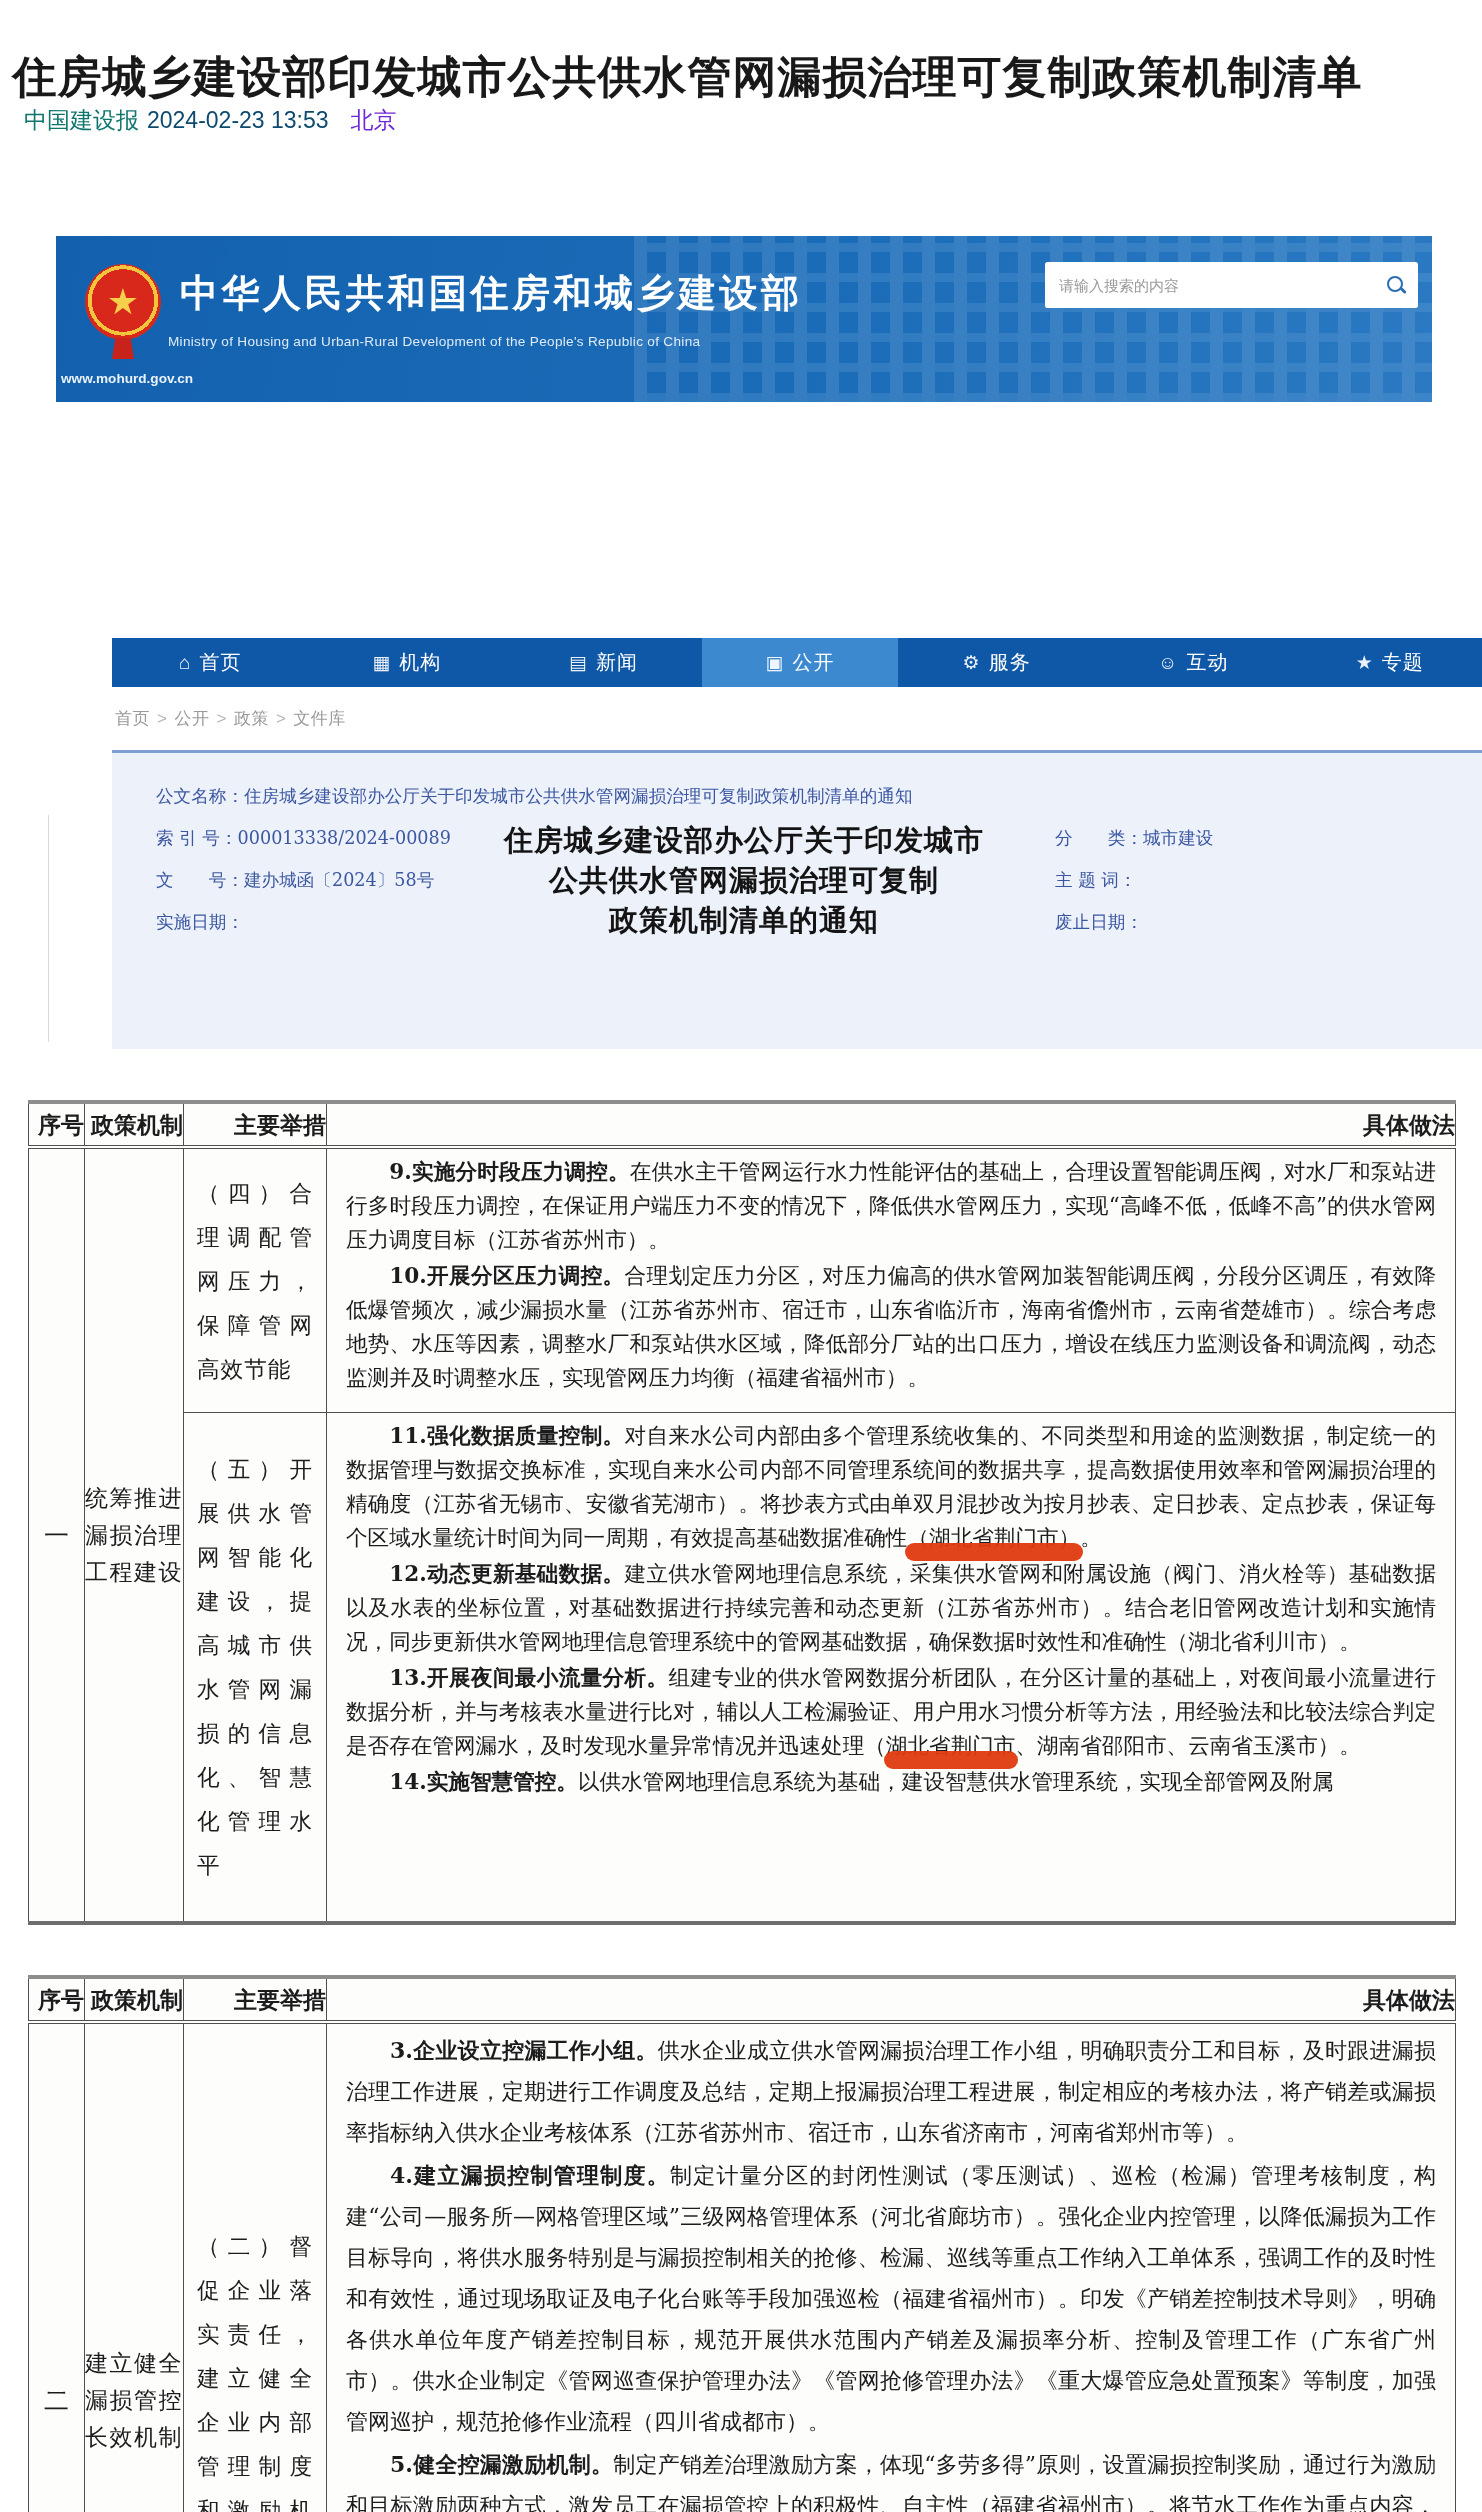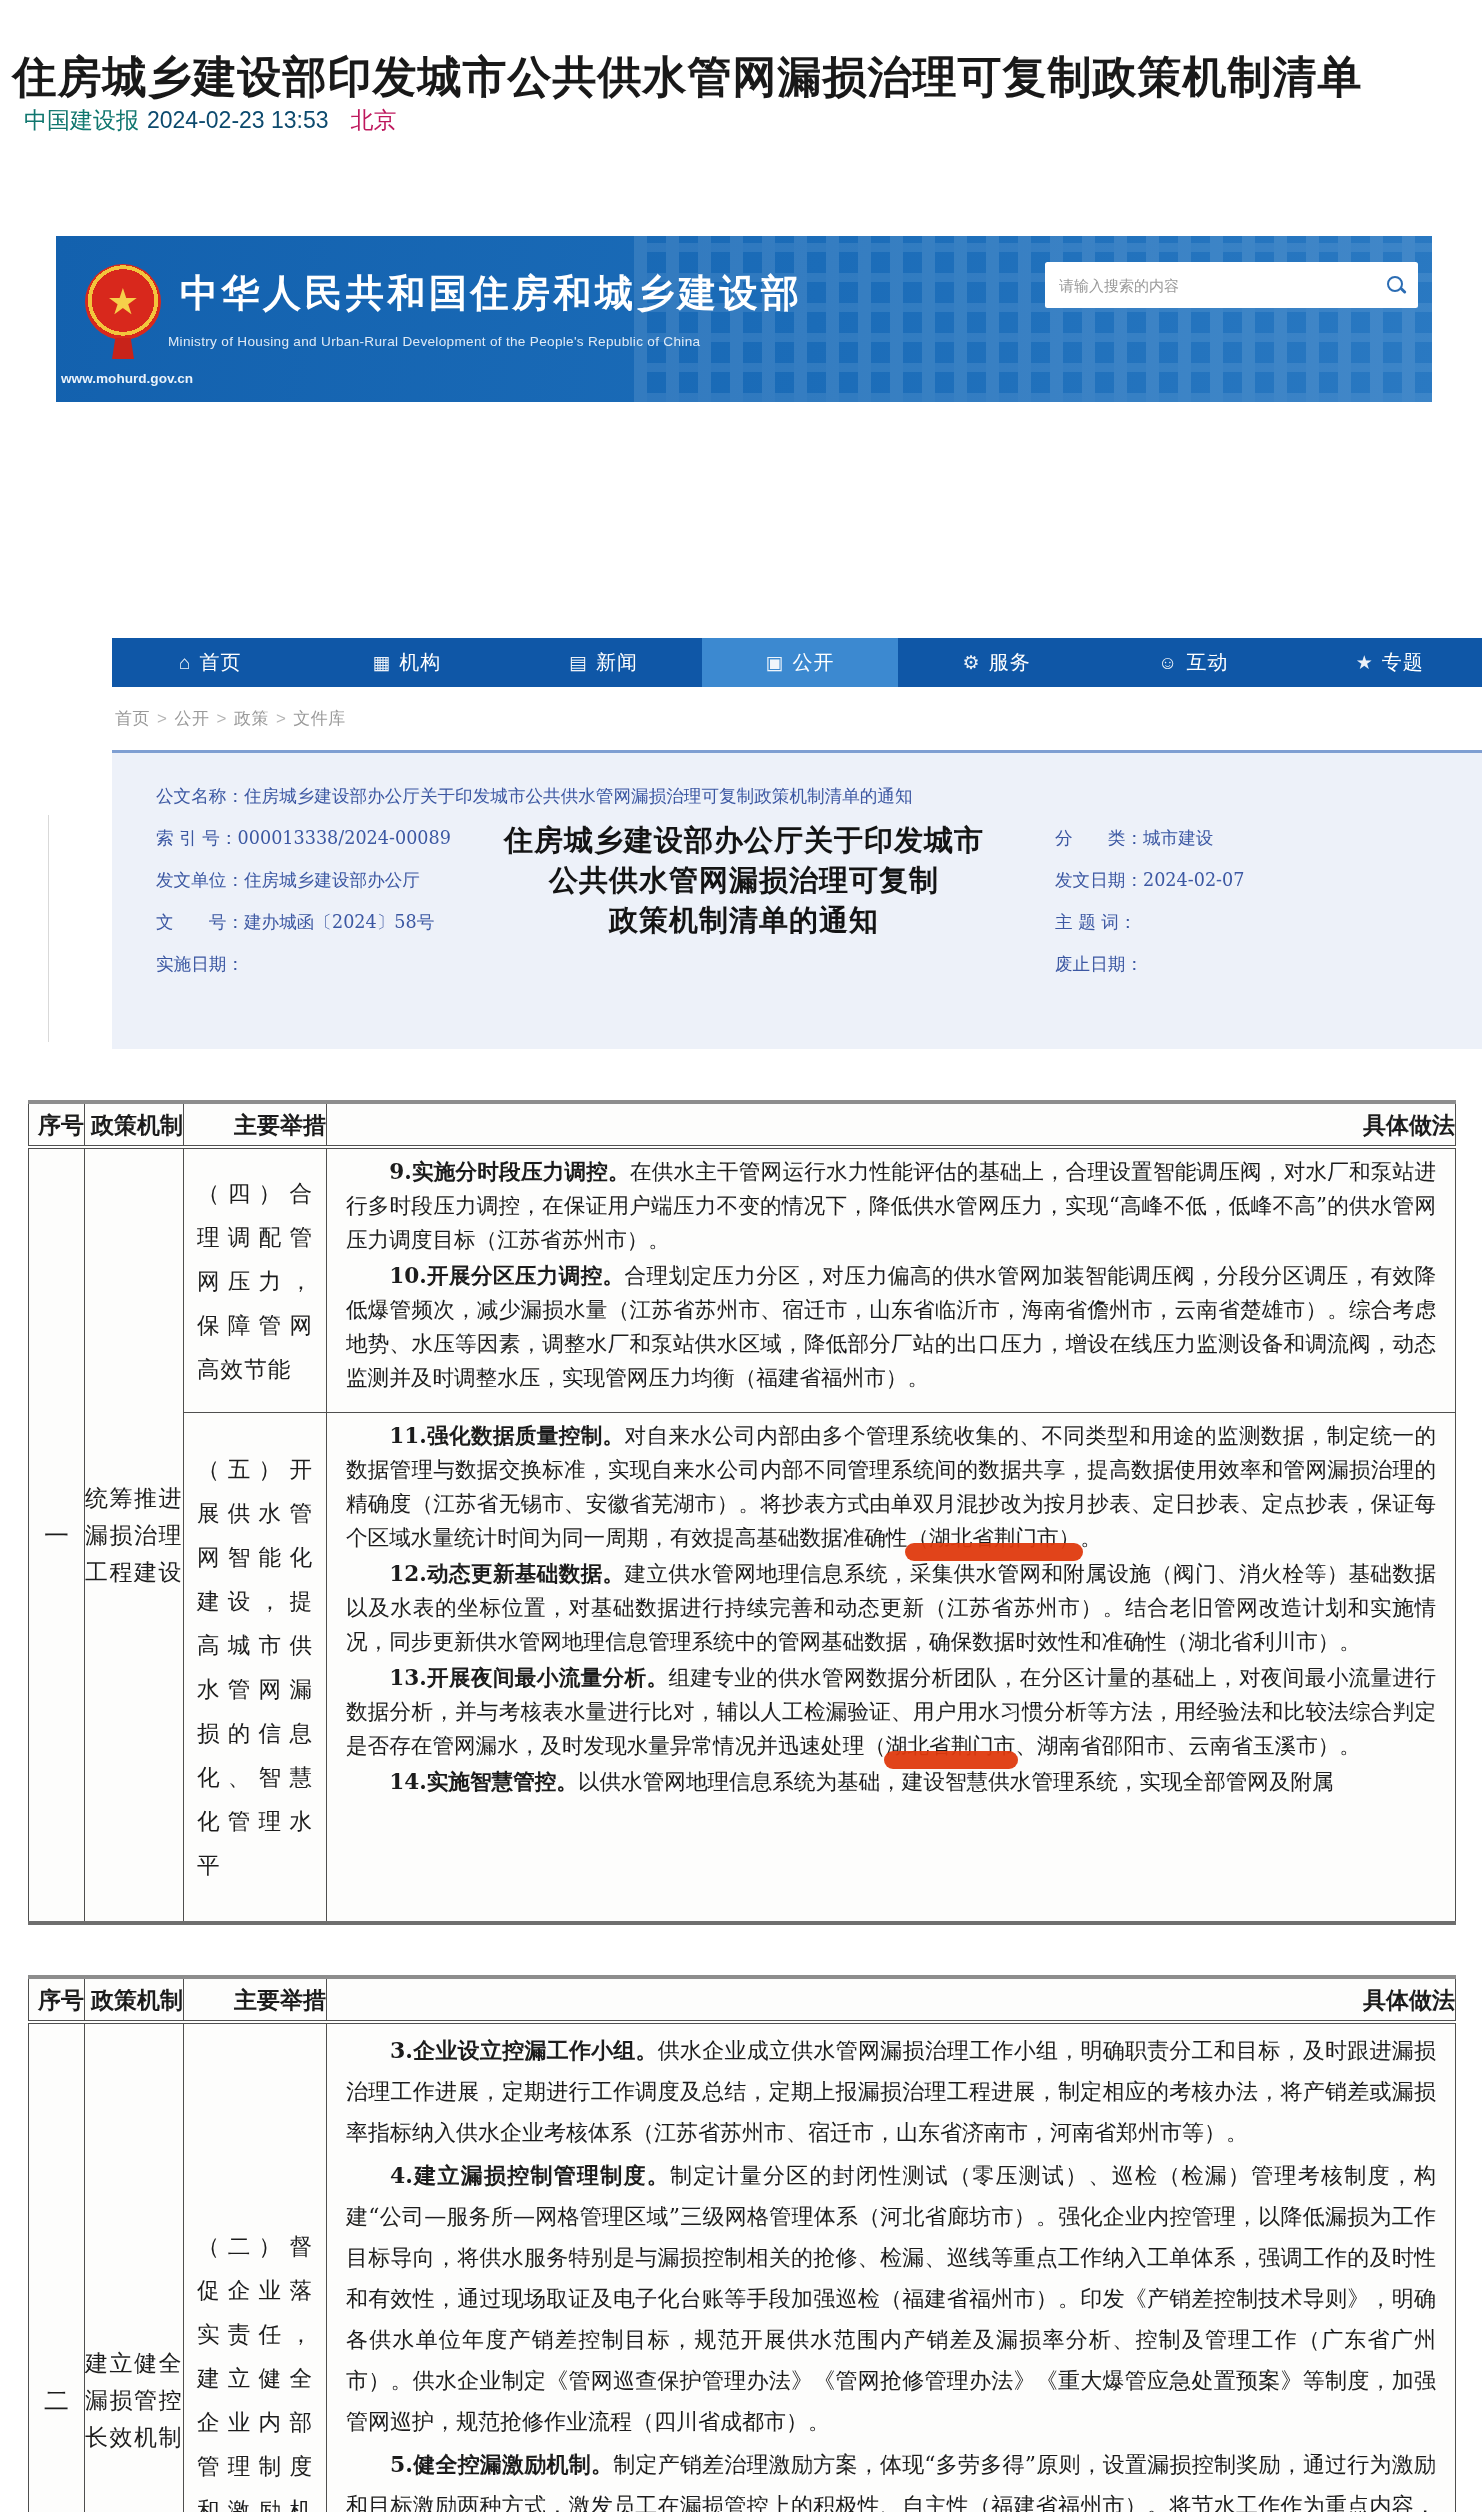--- a/index.html
+++ b/index.html
@@ -5,21 +5,21 @@
   html,body{margin:0;padding:0;}
   body{width:1483px;height:2811px;background:#fff;font-family:"Liberation Sans","DejaVu Sans",sans-serif;}
   #page{position:relative;width:1483px;height:2811px;overflow:hidden;background:#fff;}
 
   
   .page-title{position:absolute;left:12.6px;top:19px;width:1462px;font-size:44px;font-weight:bold;
     color:#191919;letter-spacing:1px;white-space:nowrap;}
   .byline{position:absolute;left:24px;top:105px;font-size:23px;white-space:nowrap;}
   .byline .src{color:#0f766e;margin-right:8px;text-decoration:none;}
   .byline .dt{color:#0c4a6e;margin-right:22px;}
-  .byline .loc{color:#be185d;text-align:center;}
+  .byline .loc{color:#6d28d9;text-align:center;}
 
   
   .site-card{position:absolute;left:56px;top:236px;width:1376px;}
   .hero{position:relative;width:1376px;height:166px;overflow:hidden;
     background:linear-gradient(100deg,#1361ae 0%,#1b6cb8 55%,#2a79c2 100%);}
   .hero-building{position:absolute;right:0;top:0;width:58%;height:100%;opacity:.16;
     background:repeating-linear-gradient(90deg,#bcd7ef 0 13px,transparent 13px 32px),
                repeating-linear-gradient(0deg,#9cc4e8 0 9px,transparent 9px 30px);}
   .emblem{position:absolute;left:29px;top:28px;width:76px;height:76px;border-radius:50%;
     background:radial-gradient(circle at 50% 48%, #d8281c 0 57%, #f2c53c 57% 64%, #d8281c 64% 72%, #f2c53c 72% 78%, #b31e12 78%);
@@ -160,24 +160,20 @@
     <div class="meta">
       <div class="meta-row">
         <span class="meta-label">公文名称：</span>
           <span>住房城乡建设部办公厅关于印发城市公共供水管网漏损治理可复制政策机制清单的通知</span>
       </div>
       <div class="meta-row">
         <span class="meta-left"><span class="meta-label">索 引 号：</span><span>000013338/2024-00089</span></span>
         <span><span class="meta-label">分　　类：</span><span>城市建设</span></span>
       </div>
       <div class="meta-row">
-        <span class="meta-left"><span class="meta-label">发文单位：</span><span>住房城乡建设部办公厅</span></span>
-        <span><span class="meta-label">发文日期：</span><span>2024-02-07</span></span>
-      </div>
-      <div class="meta-row">
         <span class="meta-left"><span class="meta-label">文　　号：</span><span>建办城函〔2024〕58号</span></span>
         <span><span class="meta-label">主 题 词：</span><span></span></span>
       </div>
       <div class="meta-row">
         <span class="meta-left"><span class="meta-label">实施日期：</span><span></span></span>
         <span><span class="meta-label">废止日期：</span><span></span></span>
       </div>
     </div>
   </div>
 

